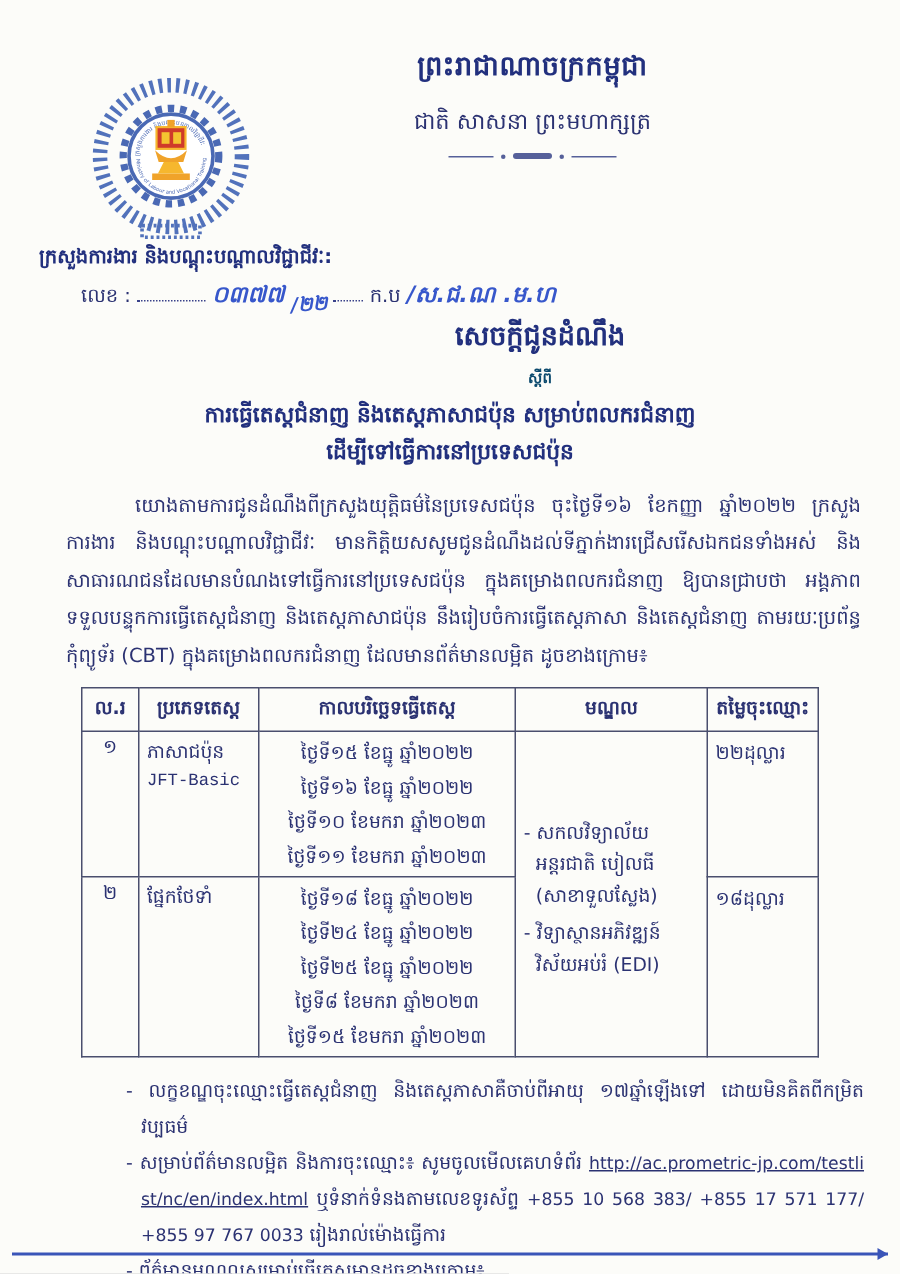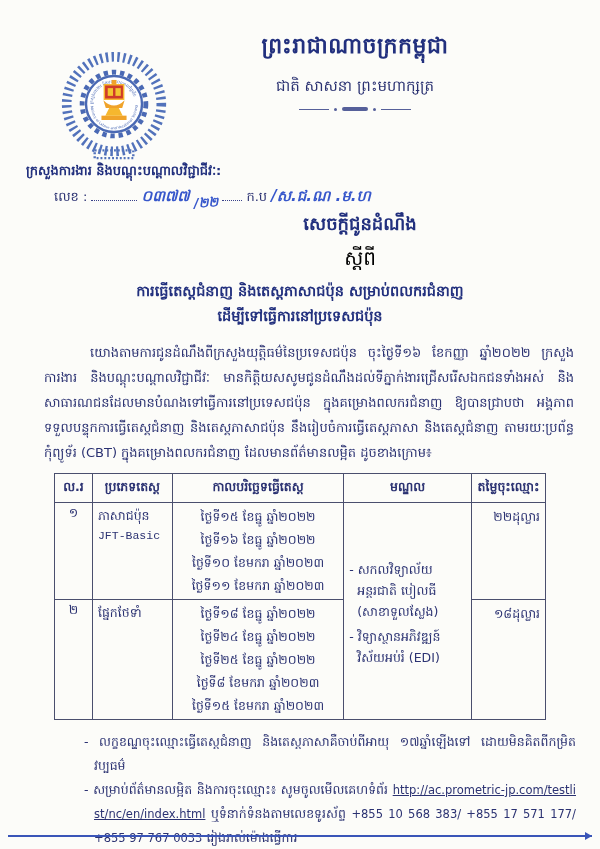--- a/index.html
+++ b/index.html
@@ -6,38 +6,38 @@
   html,body { margin:0; padding:0; background:#d9d9d9; }
   .page {
     position:relative; width:600px; height:849px; margin:0 auto;
     background:#fcfcf9; color:#2b3272; overflow:hidden;
     font-family:"DejaVu Sans","Liberation Sans",sans-serif;
   }
   
   .header { position:relative; height:158px; }
   .logo { position:absolute; left:56px; top:50px; width:116px; height:112px; }
   .header-center { position:absolute; left:190px; top:32px; width:330px; text-align:center; }
-  .kingdom-title { font-size:22px; font-weight:bold; color:#22307e; letter-spacing:0.5px; }
+  .kingdom-title { font-size:18px; font-weight:bold; color:#22307e; letter-spacing:0.5px; }
   .kingdom-motto { font-size:15px; margin-top:12px; }
   .ornament { display:flex; align-items:center; justify-content:center; gap:5px; margin-top:9px; }
   .orn-line { width:30px; height:1px; background:#56609a; }
   .orn-core { width:26px; height:4px; background:#56609a; border-radius:2px; }
   .orn-dot { width:3px; height:3px; background:#56609a; border-radius:50%; }
   
   .ministry-line { margin:4px 0 0 26px; font-size:13px; font-weight:bold; color:#22307e; }
   .number-line { margin:5px 0 0 54px; font-size:13px; height:24px; white-space:nowrap; }
   .dots { display:inline-block; border-bottom:1.6px dotted #39418a; height:11px; }
   .w40 { width:46px; } .w20 { width:20px; }
   .hw { color:#3757cb; font-style:italic; font-weight:bold; font-size:15px; }
   .hw-low { display:inline-block; transform:translateY(6px) rotate(-4deg); font-size:13px; }
   
   .subject-block { text-align:center; }
   .subject-head { margin-left:120px; width:480px; text-align:center; }
   .doc-kind { font-size:18px; font-weight:bold; color:#22307e; margin-top:2px; }
-  .doc-re { font-size:20px; font-weight:normal; color:#000000; margin-top:6px; }
+  .doc-re { font-size:10px; font-weight:bold; color:#0c4a6e; margin-top:6px; }
   .doc-title { font-size:14.5px; font-weight:bold; color:#22307e; margin-top:7px; }
   
   .body-par {
     margin:12px 26px 0 44px; font-size:13px; line-height:25px;
     text-align:justify; text-indent:46px;
   }
   
   table.test-table {
     margin:8px 0 0 54px; border-collapse:collapse; width:492px;
     font-size:12.5px; color:#2b3272;border-radius:29px;
@@ -47,21 +47,21 @@
   .col-no { width:38px; text-align:center; }
   .col-type { width:80px; }
   .col-date { width:172px; }
   .col-center { width:128px; }
   .col-fee { width:74px; text-align:center; }
   .date-line { line-height:23px;text-align:center; }
   .type-main { line-height:22px; }
   .type-sub { font-size:11.5px; line-height:18px;font-family:Liberation Mono, monospace; }
   .center-item { line-height:21px; padding-left:8px; text-indent:-8px; margin-top:4px; }
   .cell-no { text-align:center; }
-  .cell-fee { text-align:right; padding-top:6px !important; }
+  .cell-fee { text-align:left; padding-top:6px !important; }
   .cell-center { vertical-align:middle !important; }
   
   .notes { margin:10px 24px 0 84px; font-size:12.5px; line-height:24px; }
   .note { padding-left:10px; text-indent:-10px; text-align:justify; }
   .note a, .link { color:#2b3272; text-decoration:underline; font-size:11.5px; word-break:break-all; }
   .latin { font-size:11.5px; }
   
   .footer { position:absolute; left:0; right:0; bottom:12px; }
   .footer-line { margin:0 8px; height:2px; background:#3a55b8; position:relative; }
   .footer-line:after { content:""; position:absolute; right:0; top:-3px; width:0; height:0;

